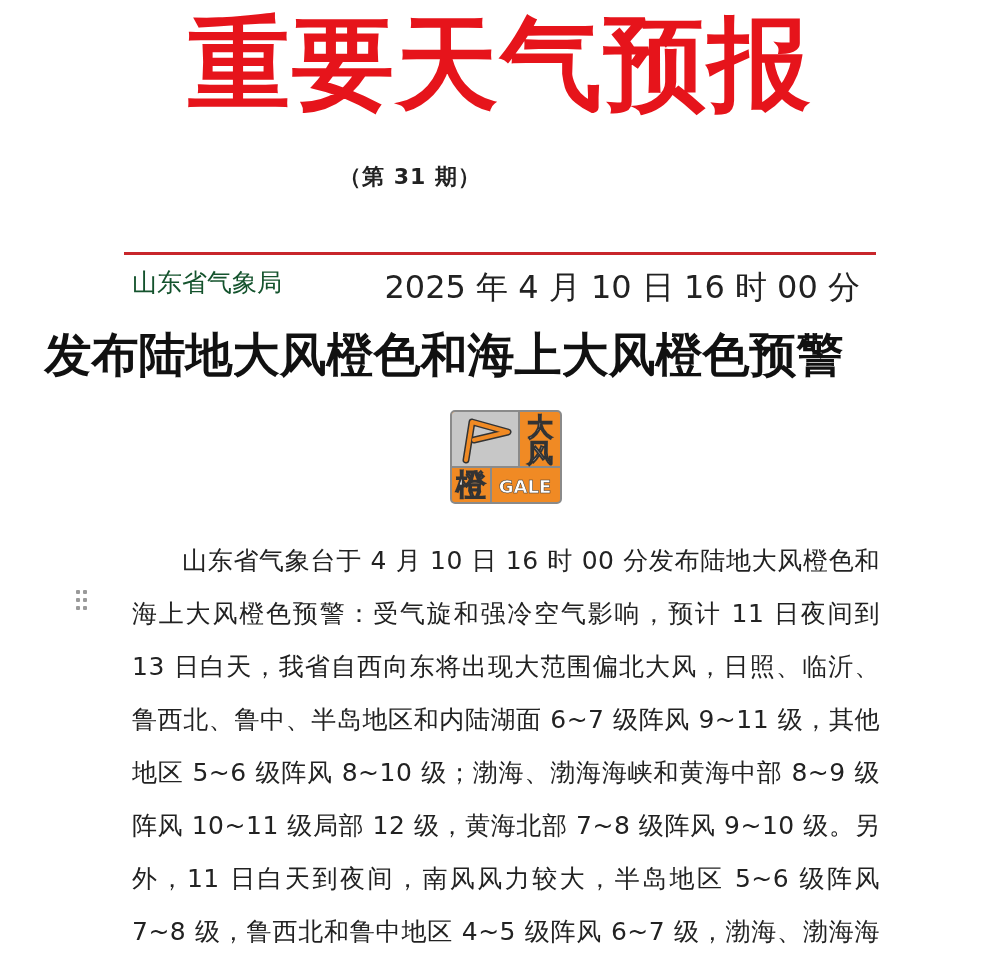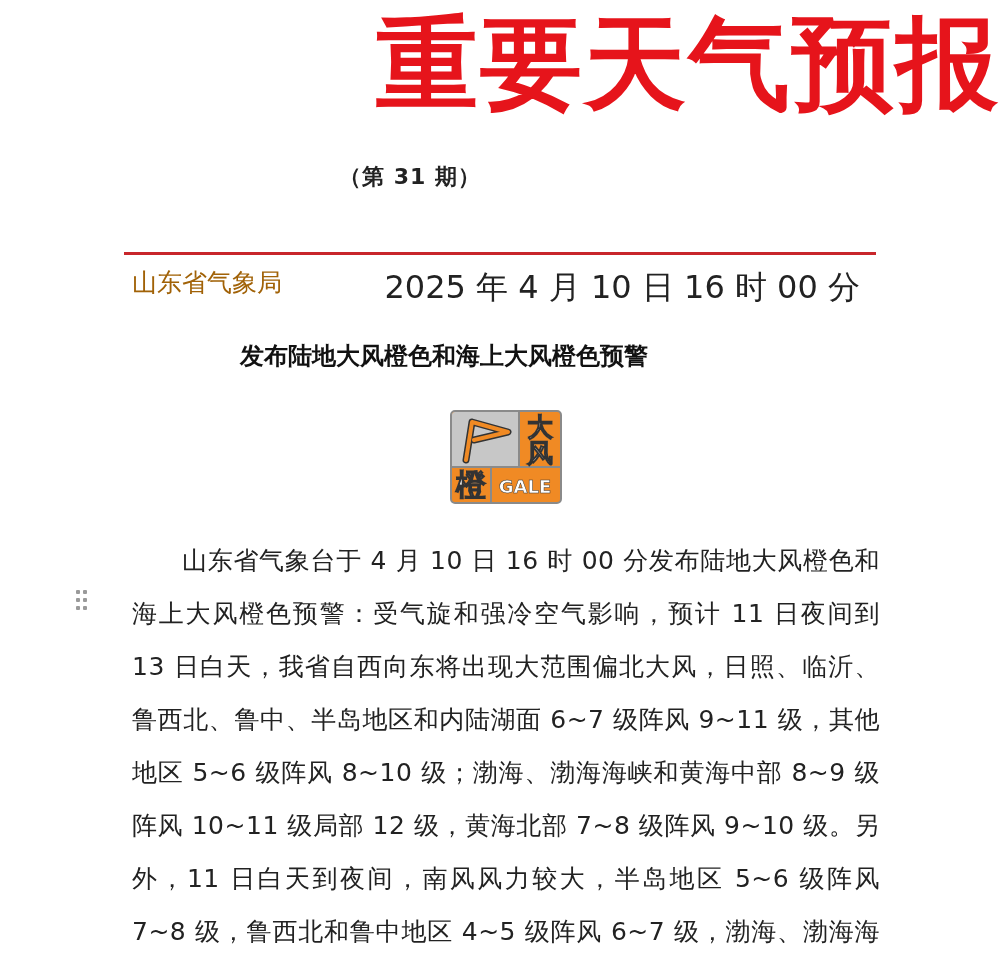--- a/index.html
+++ b/index.html
@@ -1,28 +1,28 @@
 <!DOCTYPE html>
 <html><head>
 <meta charset="utf-8">
 <style>
   html, body { margin:0; padding:0; background:#ffffff; }
   body { width:1000px; height:963px; position:relative; overflow:hidden;
          font-family:"DejaVu Sans", "Liberation Sans", sans-serif; color:#1a1a1a; }
-  .masthead { position:absolute; left:0; width:1000px; top:8px; text-align:right;
+  .masthead { position:absolute; left:0; width:1000px; top:8px; text-align:center;
               font-family:"DejaVu Serif", "Liberation Serif", serif; font-weight:bold;
               color:#e6141b; font-size:102px; letter-spacing:2px; line-height:110px; }
   .issue { position:absolute; left:0; width:820px; top:162px; text-align:center;
            font-size:22px; font-weight:bold; color:#222; letter-spacing:1px; }
   .rule { position:absolute; left:124px; width:752px; top:252px; height:3px; background:#c8262b; }
-  .agency { position:absolute; left:132px; top:266px; font-size:25px; color:#a16207; }
+  .agency { position:absolute; left:132px; top:266px; font-size:25px; color:#14532d; }
   .datetime { position:absolute; right:140px; top:266px; font-size:32px; color:#222; }
-  .headline { position:absolute; left:0; width:888px; top:340px; text-align:center;
+  .headline { position:absolute; left:0; width:888px; top:324px; text-align:center;
               font-family:"DejaVu Serif", "Liberation Serif", serif; font-weight:bold;
-              font-size:24px; color:#111; }
+              font-size:47px; color:#111; }
   .icon-box { position:absolute; left:450px; top:410px; width:108px; height:90px;
               border:2px solid #8a8a8a; border-radius:5px; background:#f08a24; overflow:hidden; }
   .icon-flag-area { position:absolute; left:0; top:0; width:66px; height:54px; background:#c7c7c7; }
   .icon-flag-area svg { position:absolute; left:6px; top:4px; }
   .icon-char-da { position:absolute; left:70px; top:2px; width:36px; text-align:center;
                   font-size:26px; color:#fff; font-weight:bold; -webkit-text-stroke:1px #333; line-height:26px; }
   .icon-char-feng { position:absolute; left:70px; top:28px; width:36px; text-align:center;
                   font-size:26px; color:#fff; font-weight:bold; -webkit-text-stroke:1px #333; line-height:26px; }
   .icon-char-cheng { position:absolute; left:0; top:56px; width:38px; height:34px; text-align:center;
                   font-size:30px; color:#fff; font-weight:bold; -webkit-text-stroke:1px #333; line-height:34px; }

